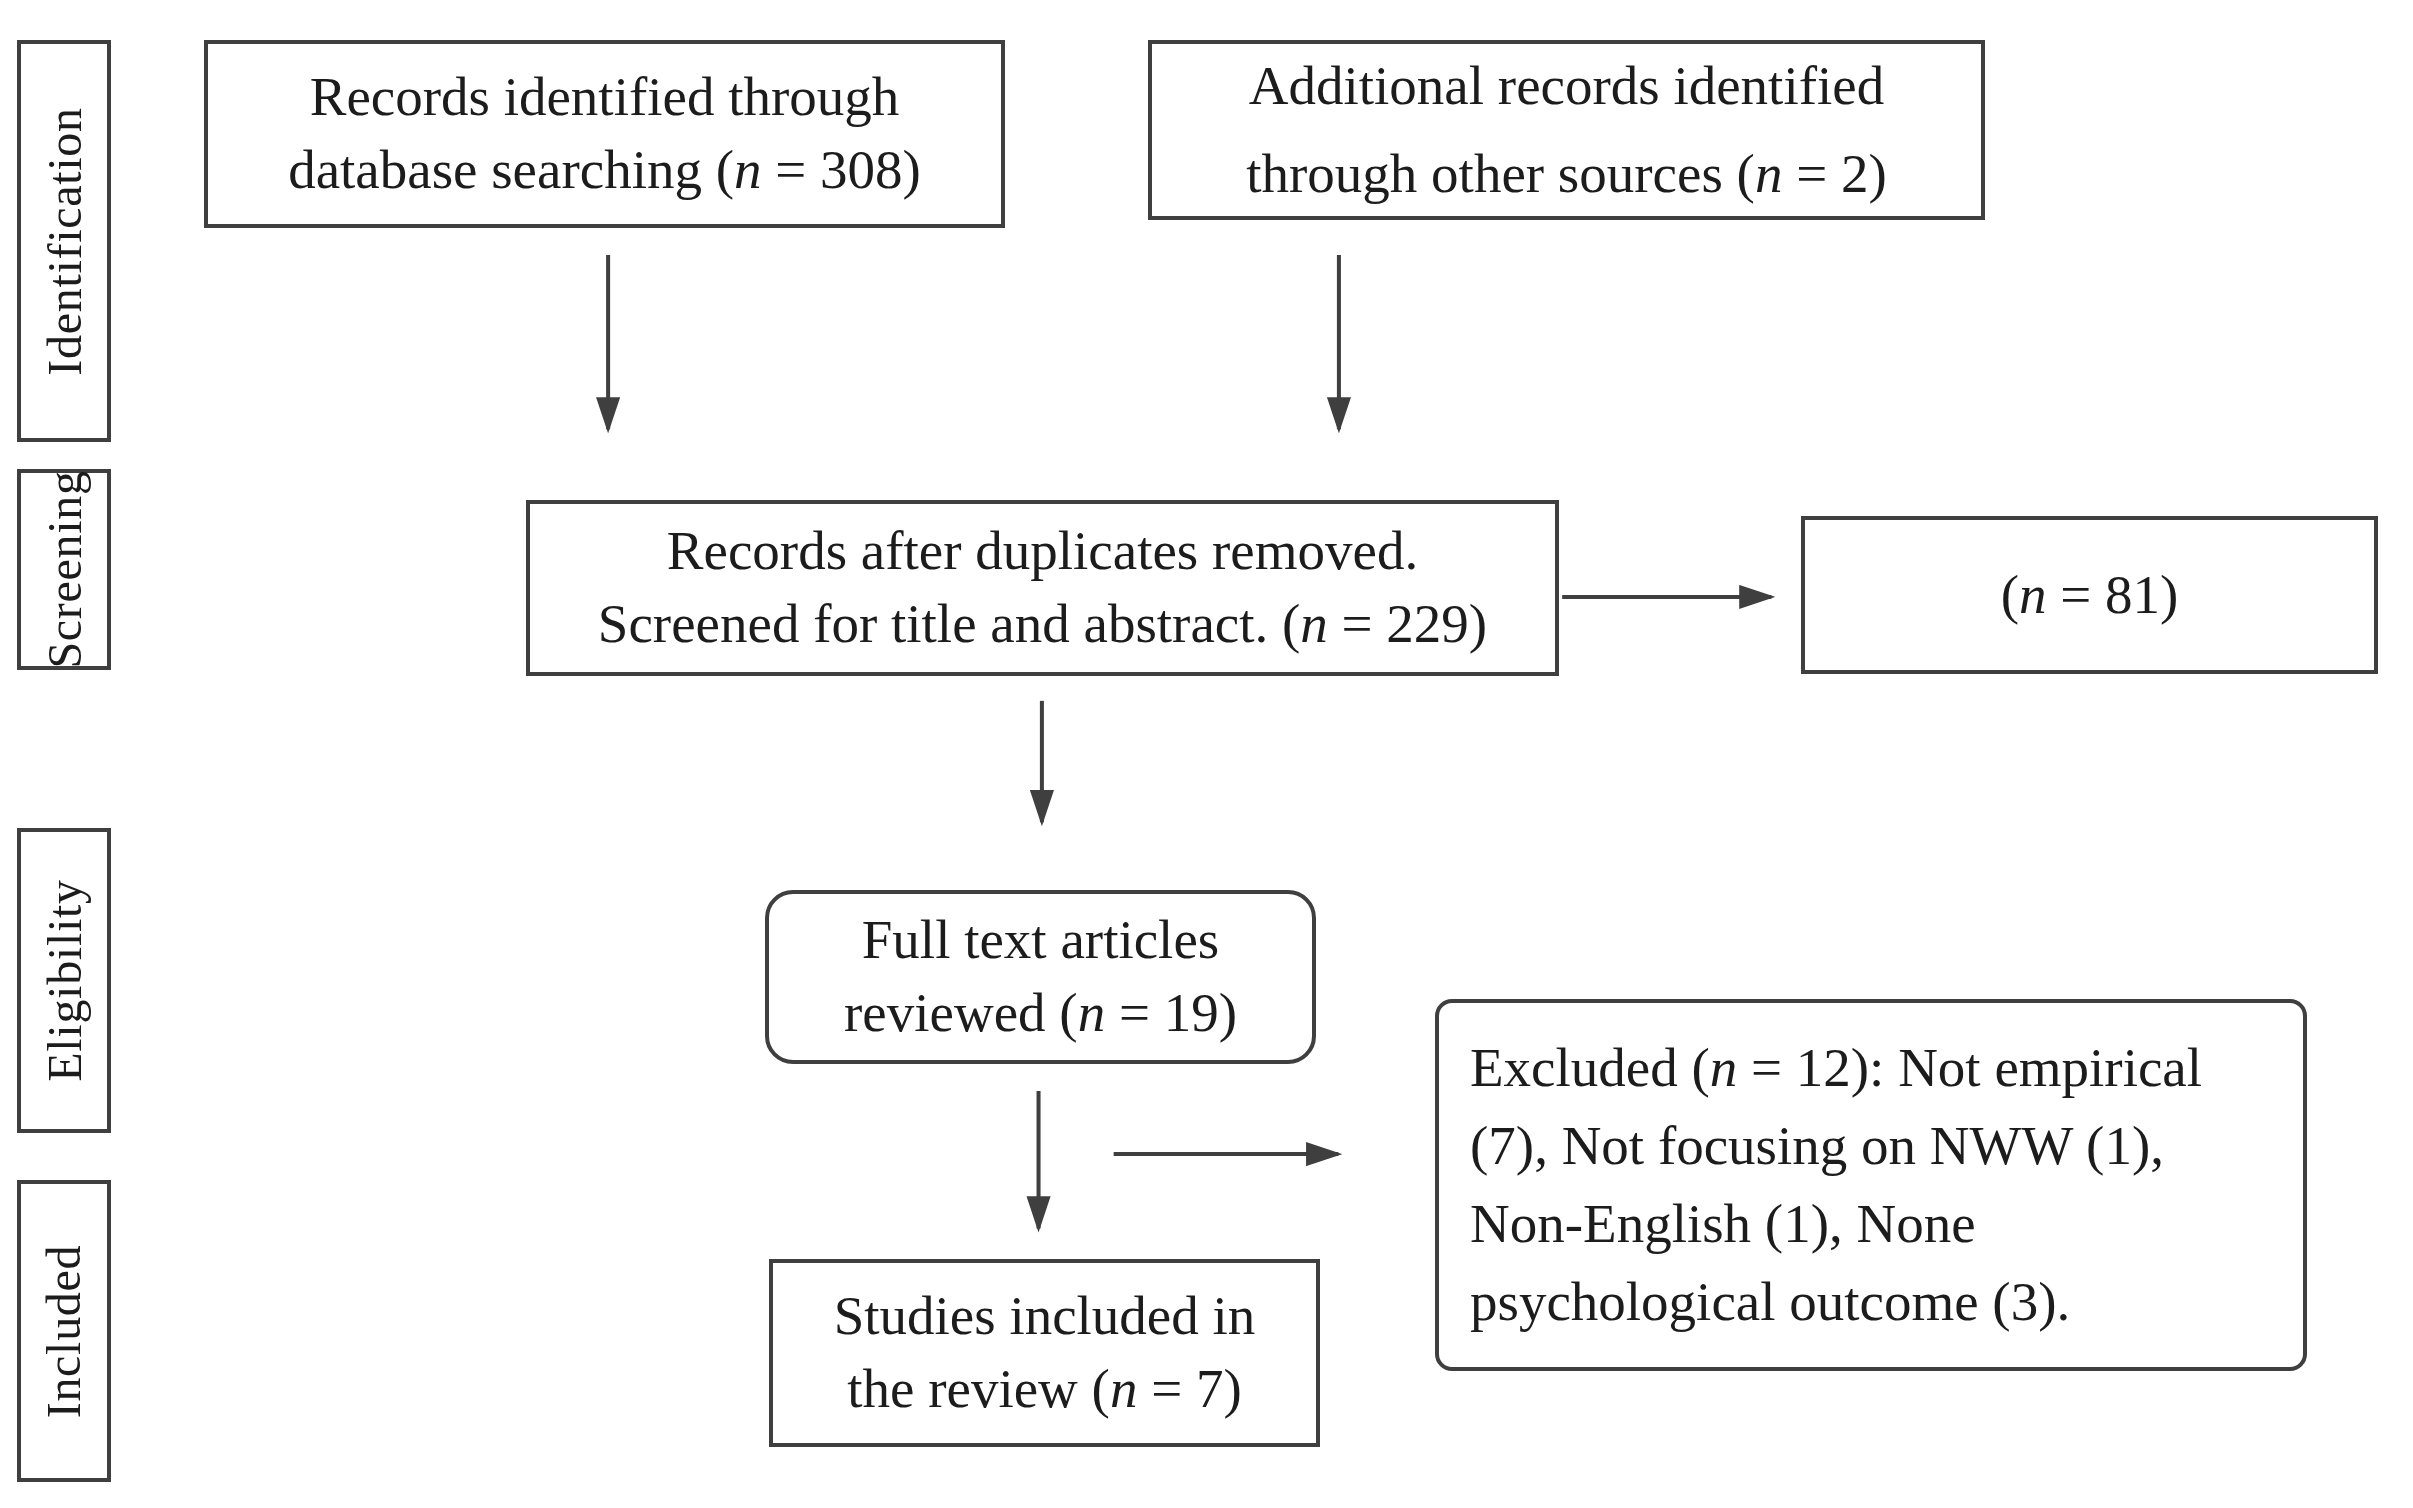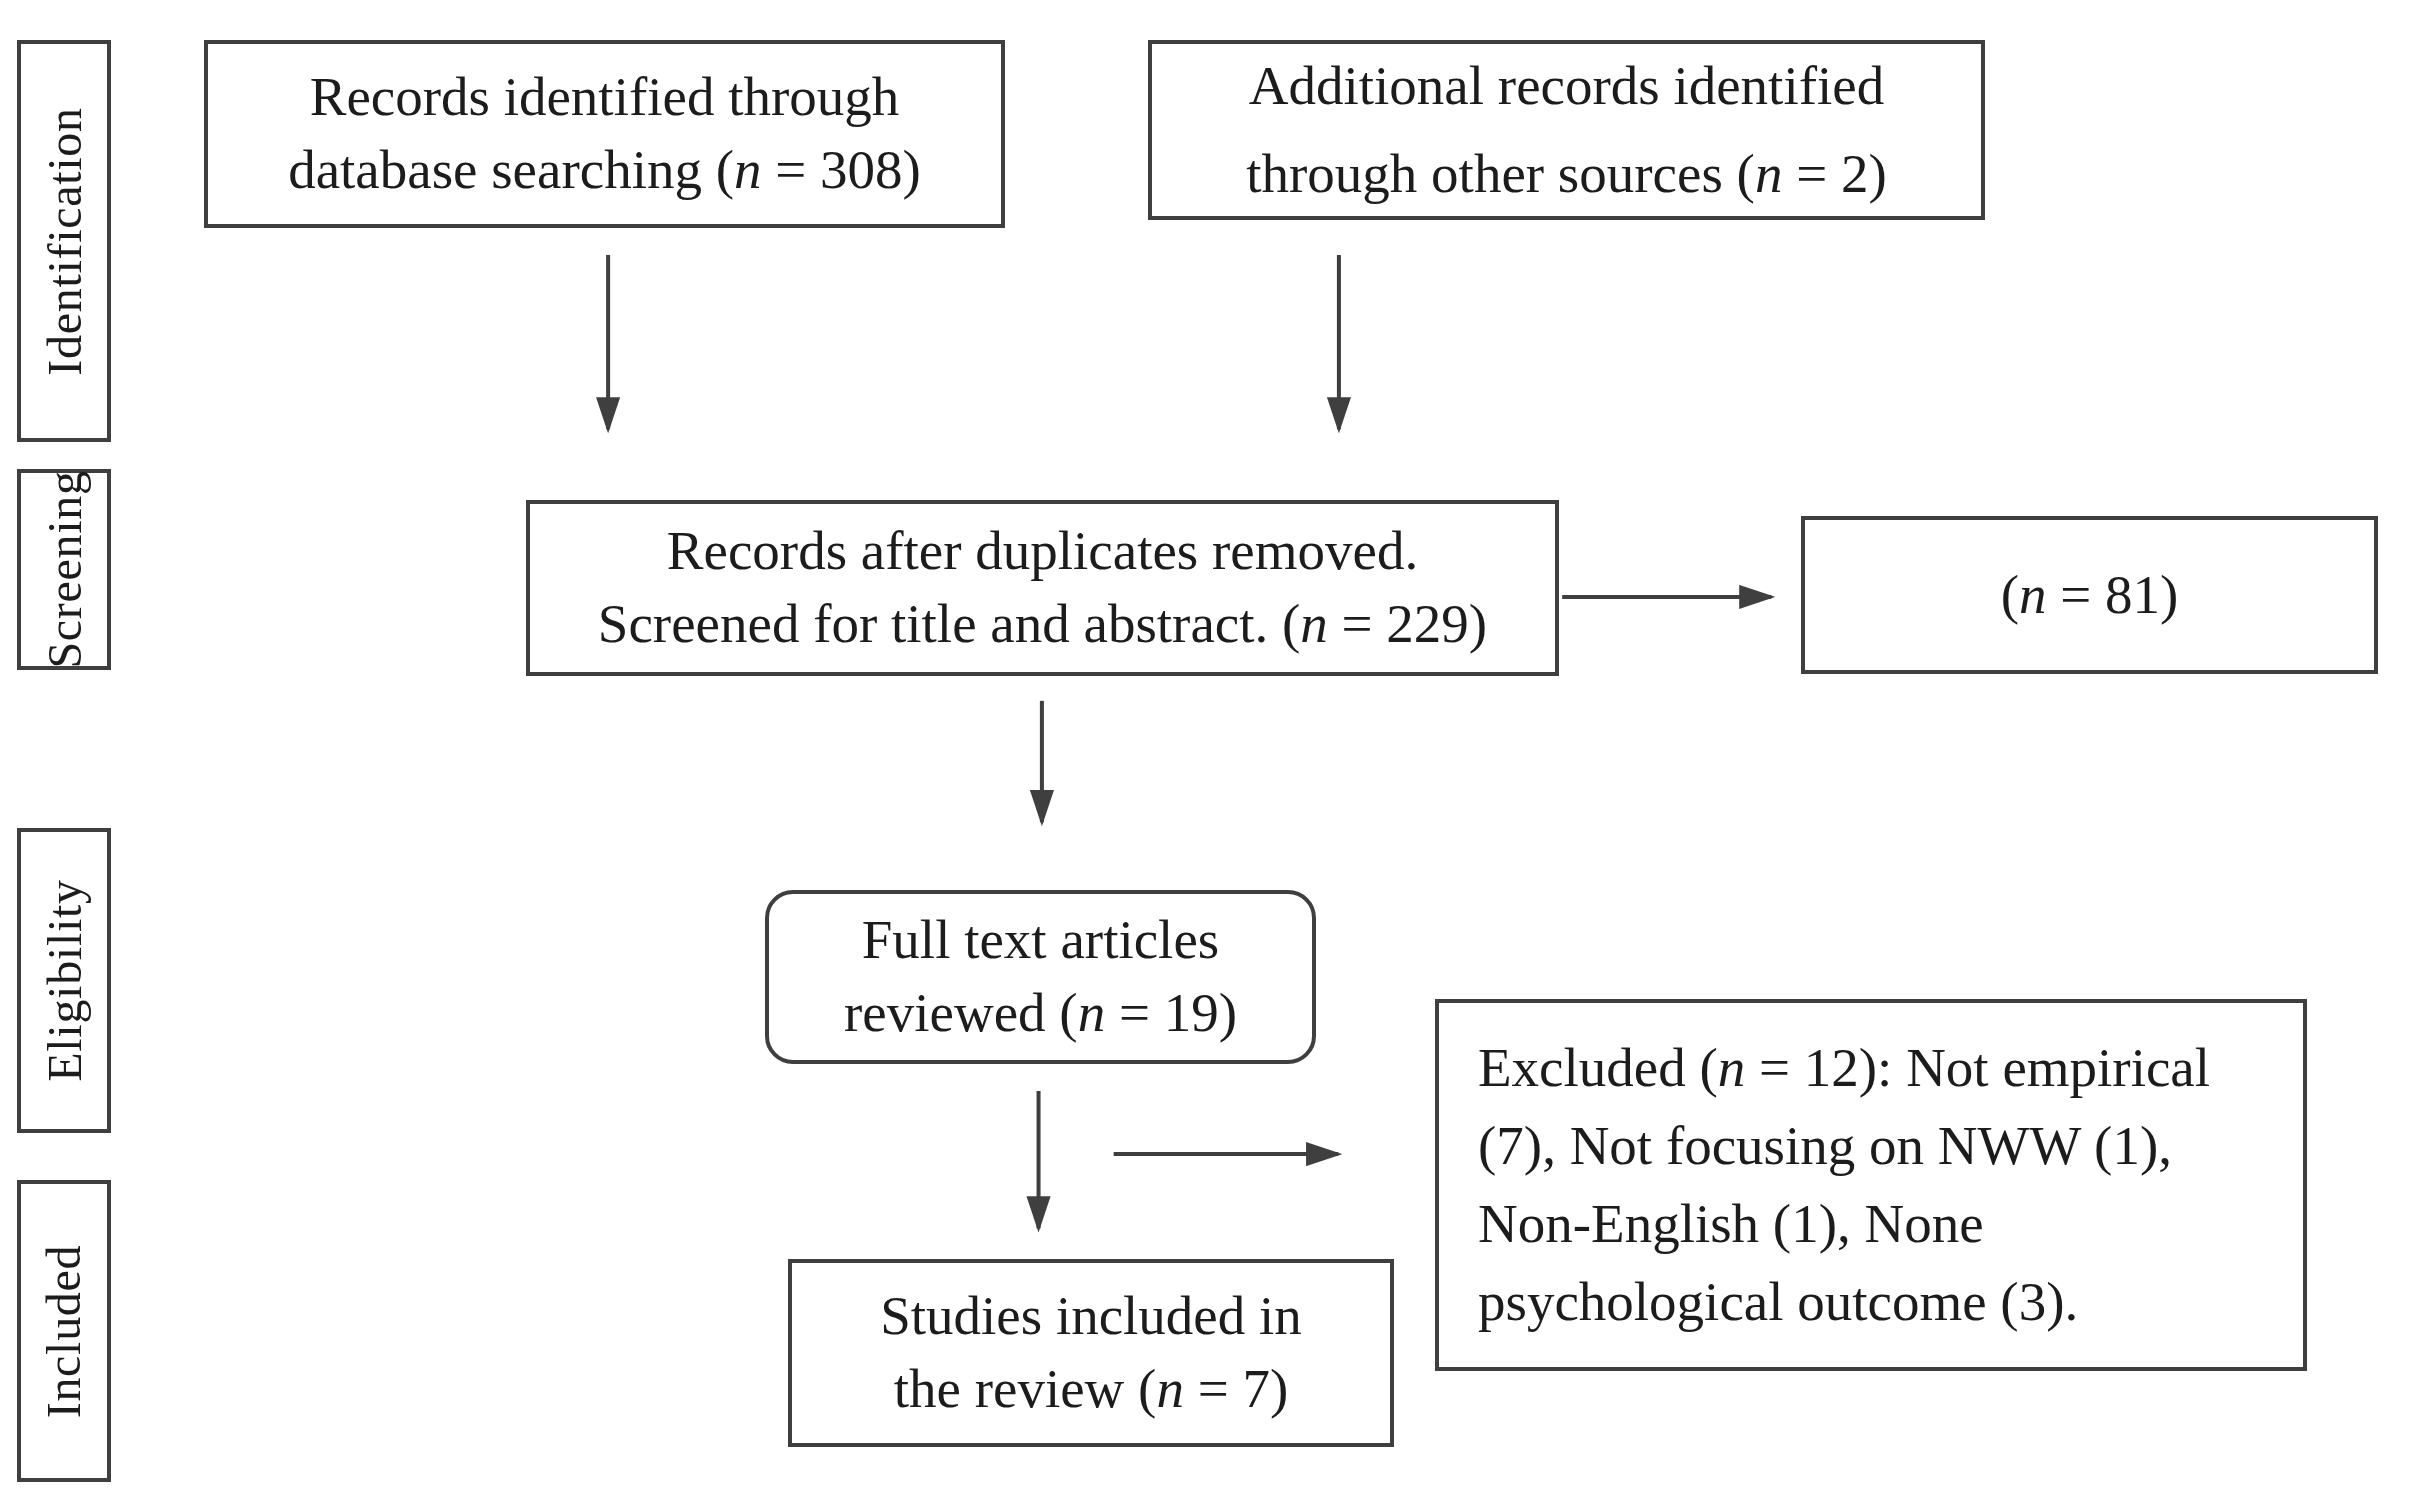--- a/index.html
+++ b/index.html
@@ -41,28 +41,28 @@
     position:absolute;
     border:4px solid var(--line-color);
     background:var(--bg);
     box-sizing:border-box;
     display:flex;flex-direction:column;
     align-items:center;justify-content:center;
     text-align:center;
     font-size:55px;line-height:1.32;
   }
   .flow-box .line{white-space:nowrap;}
-  .flow-box.align-left{align-items:flex-start;text-align:left;padding-left:39px;padding-right:13.4px;line-height:1.42;}
+  .flow-box.align-left{align-items:flex-start;text-align:left;padding-left:31px;padding-right:13.4px;line-height:1.42;border-radius:17px;}
   #box-records-identified{left:184px;top:40px;width:801px;height:188px;margin-left:20px;}
   #box-additional-records{left:1148px;top:40px;width:837px;height:180px;gap:15px;}
   #box-after-duplicates{left:526px;top:500px;width:1033px;height:176px;}
   #box-records-excluded{left:1801px;top:516px;width:577px;height:158px;}
   #box-full-text-reviewed{left:765px;top:890px;width:551px;height:174px;border-radius:28px;}
   #box-full-text-excluded{left:1435px;top:999px;width:872px;height:372px;}
-  #box-studies-included{left:788px;top:1259px;width:606px;height:188px;}
+  #box-studies-included{left:769px;top:1259px;width:551px;height:188px;}
 
   
   .arrows{position:absolute;left:0;top:0;width:2413px;height:1509px;pointer-events:none;}
   .arrows line{stroke:var(--line-color);stroke-width:6;}
   .arrows marker path{fill:var(--line-color);}
   i{font-style:italic;}
 </style>
 </head>
 <body>
 

